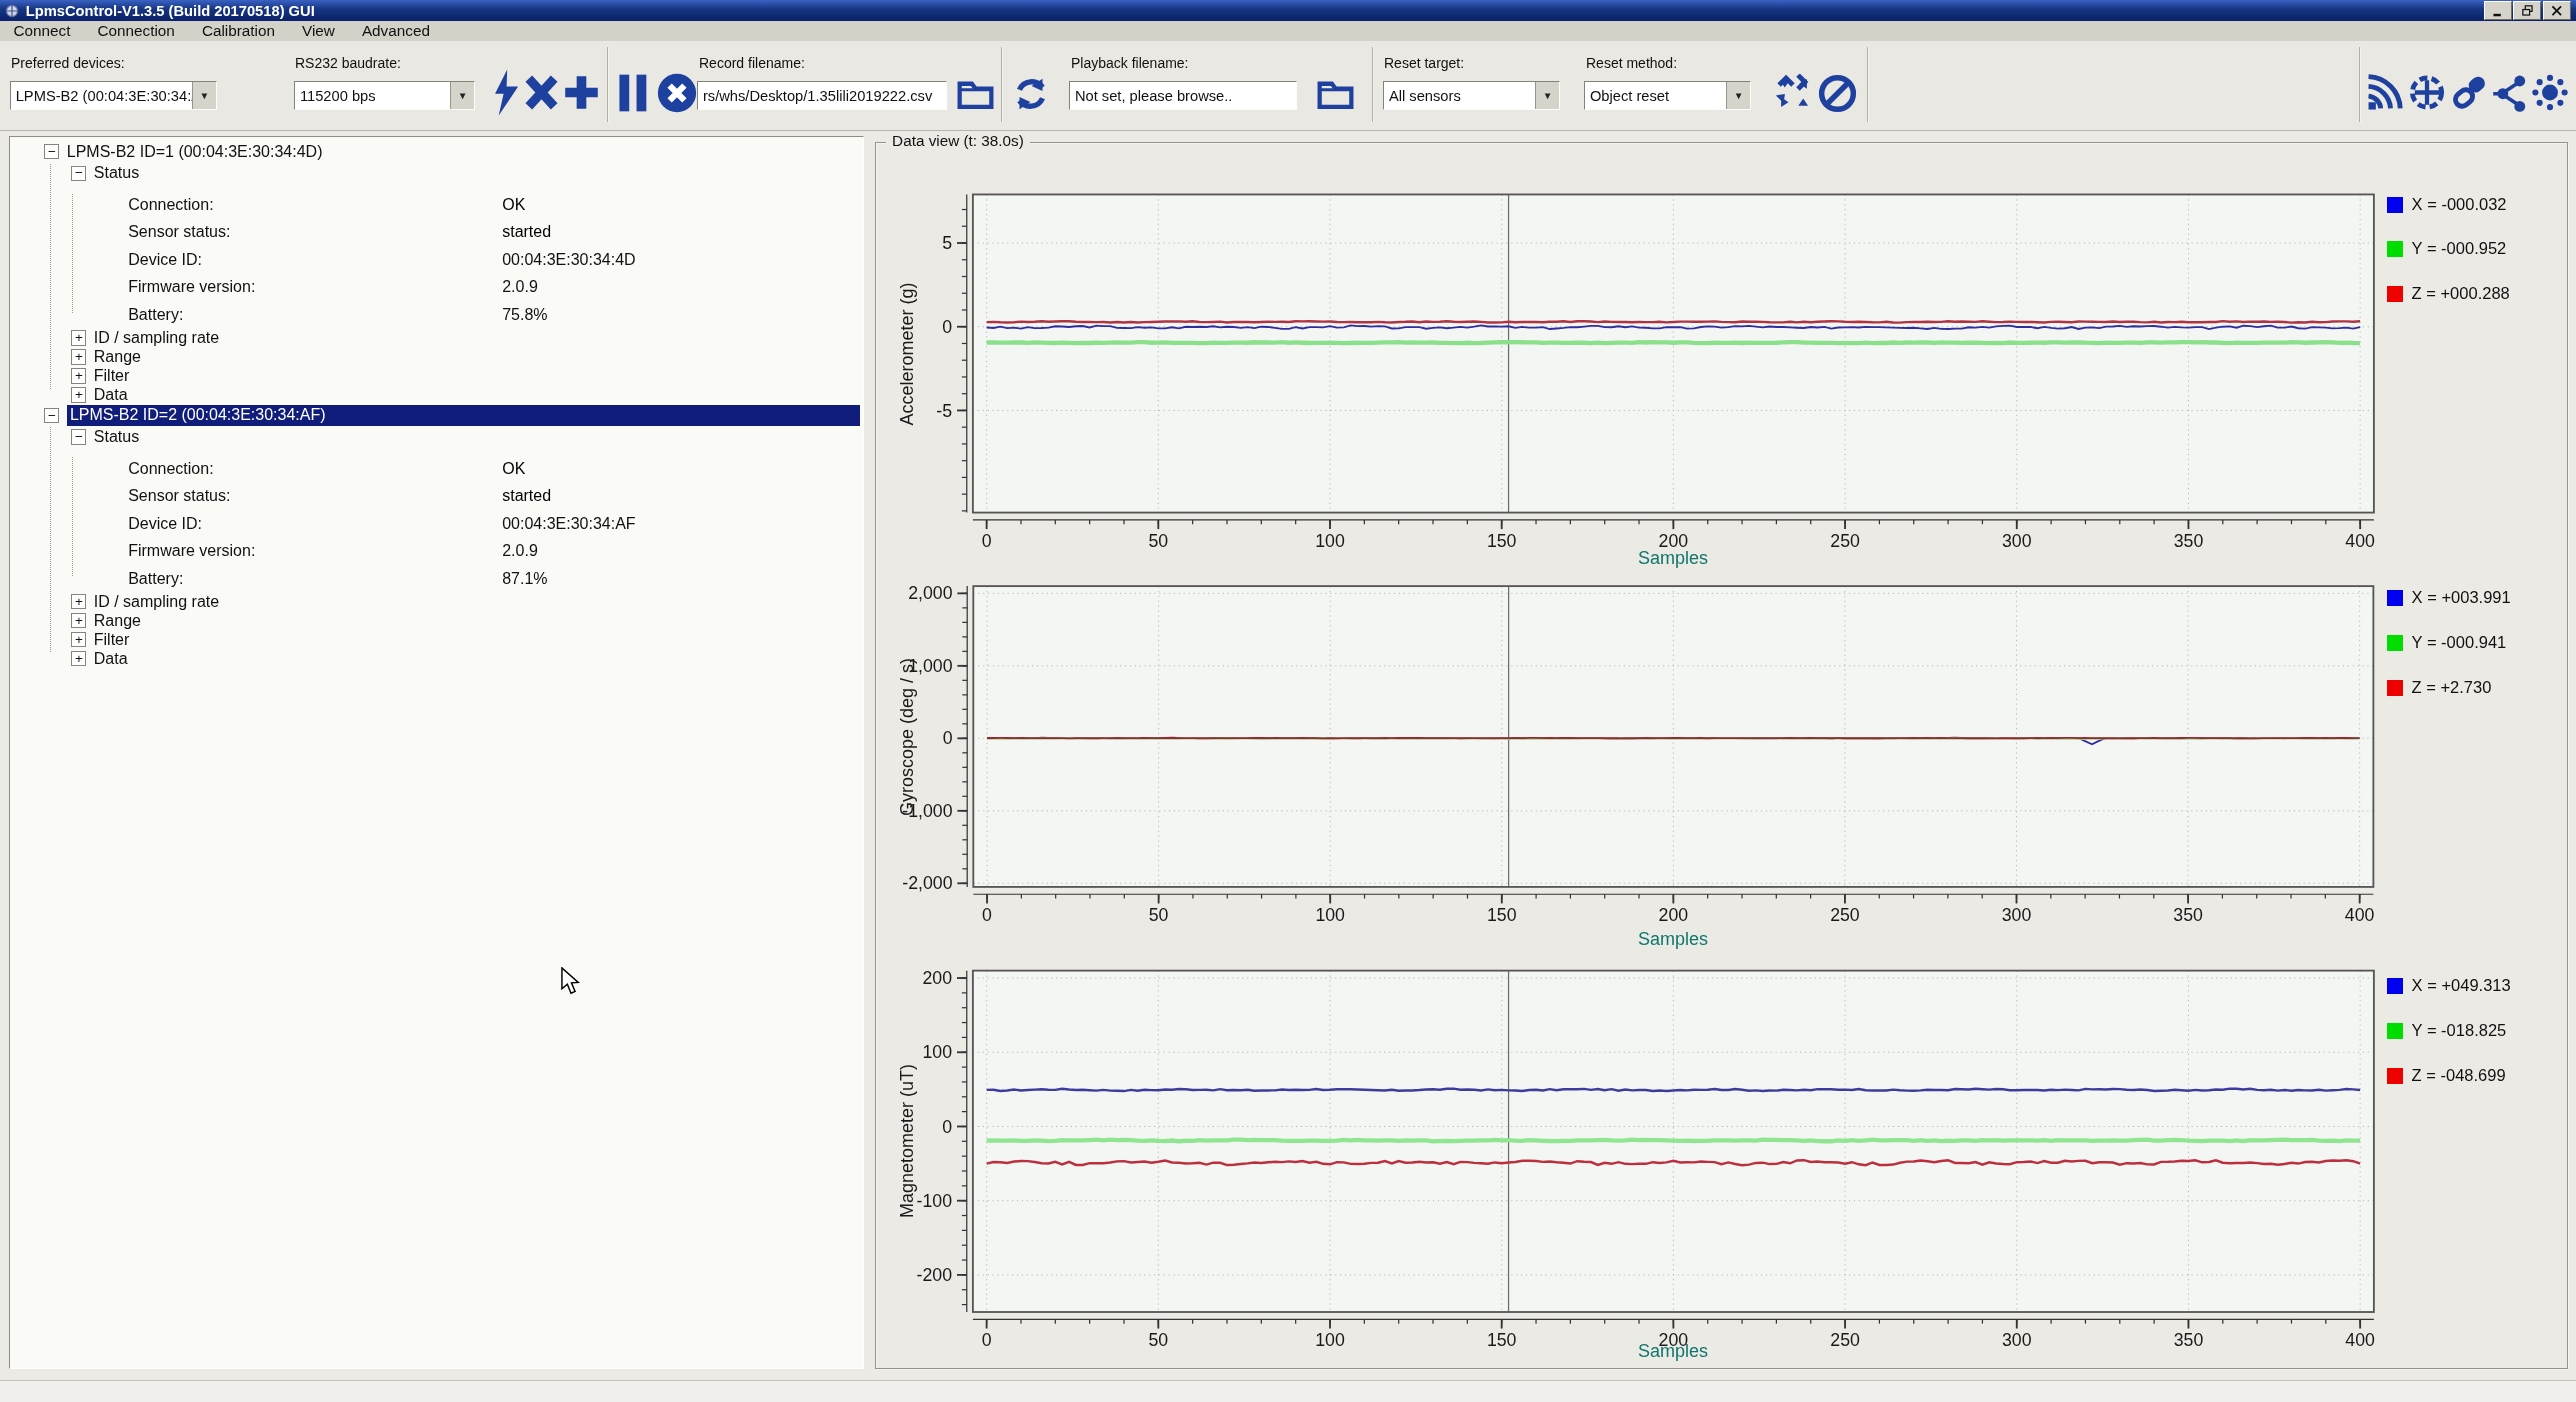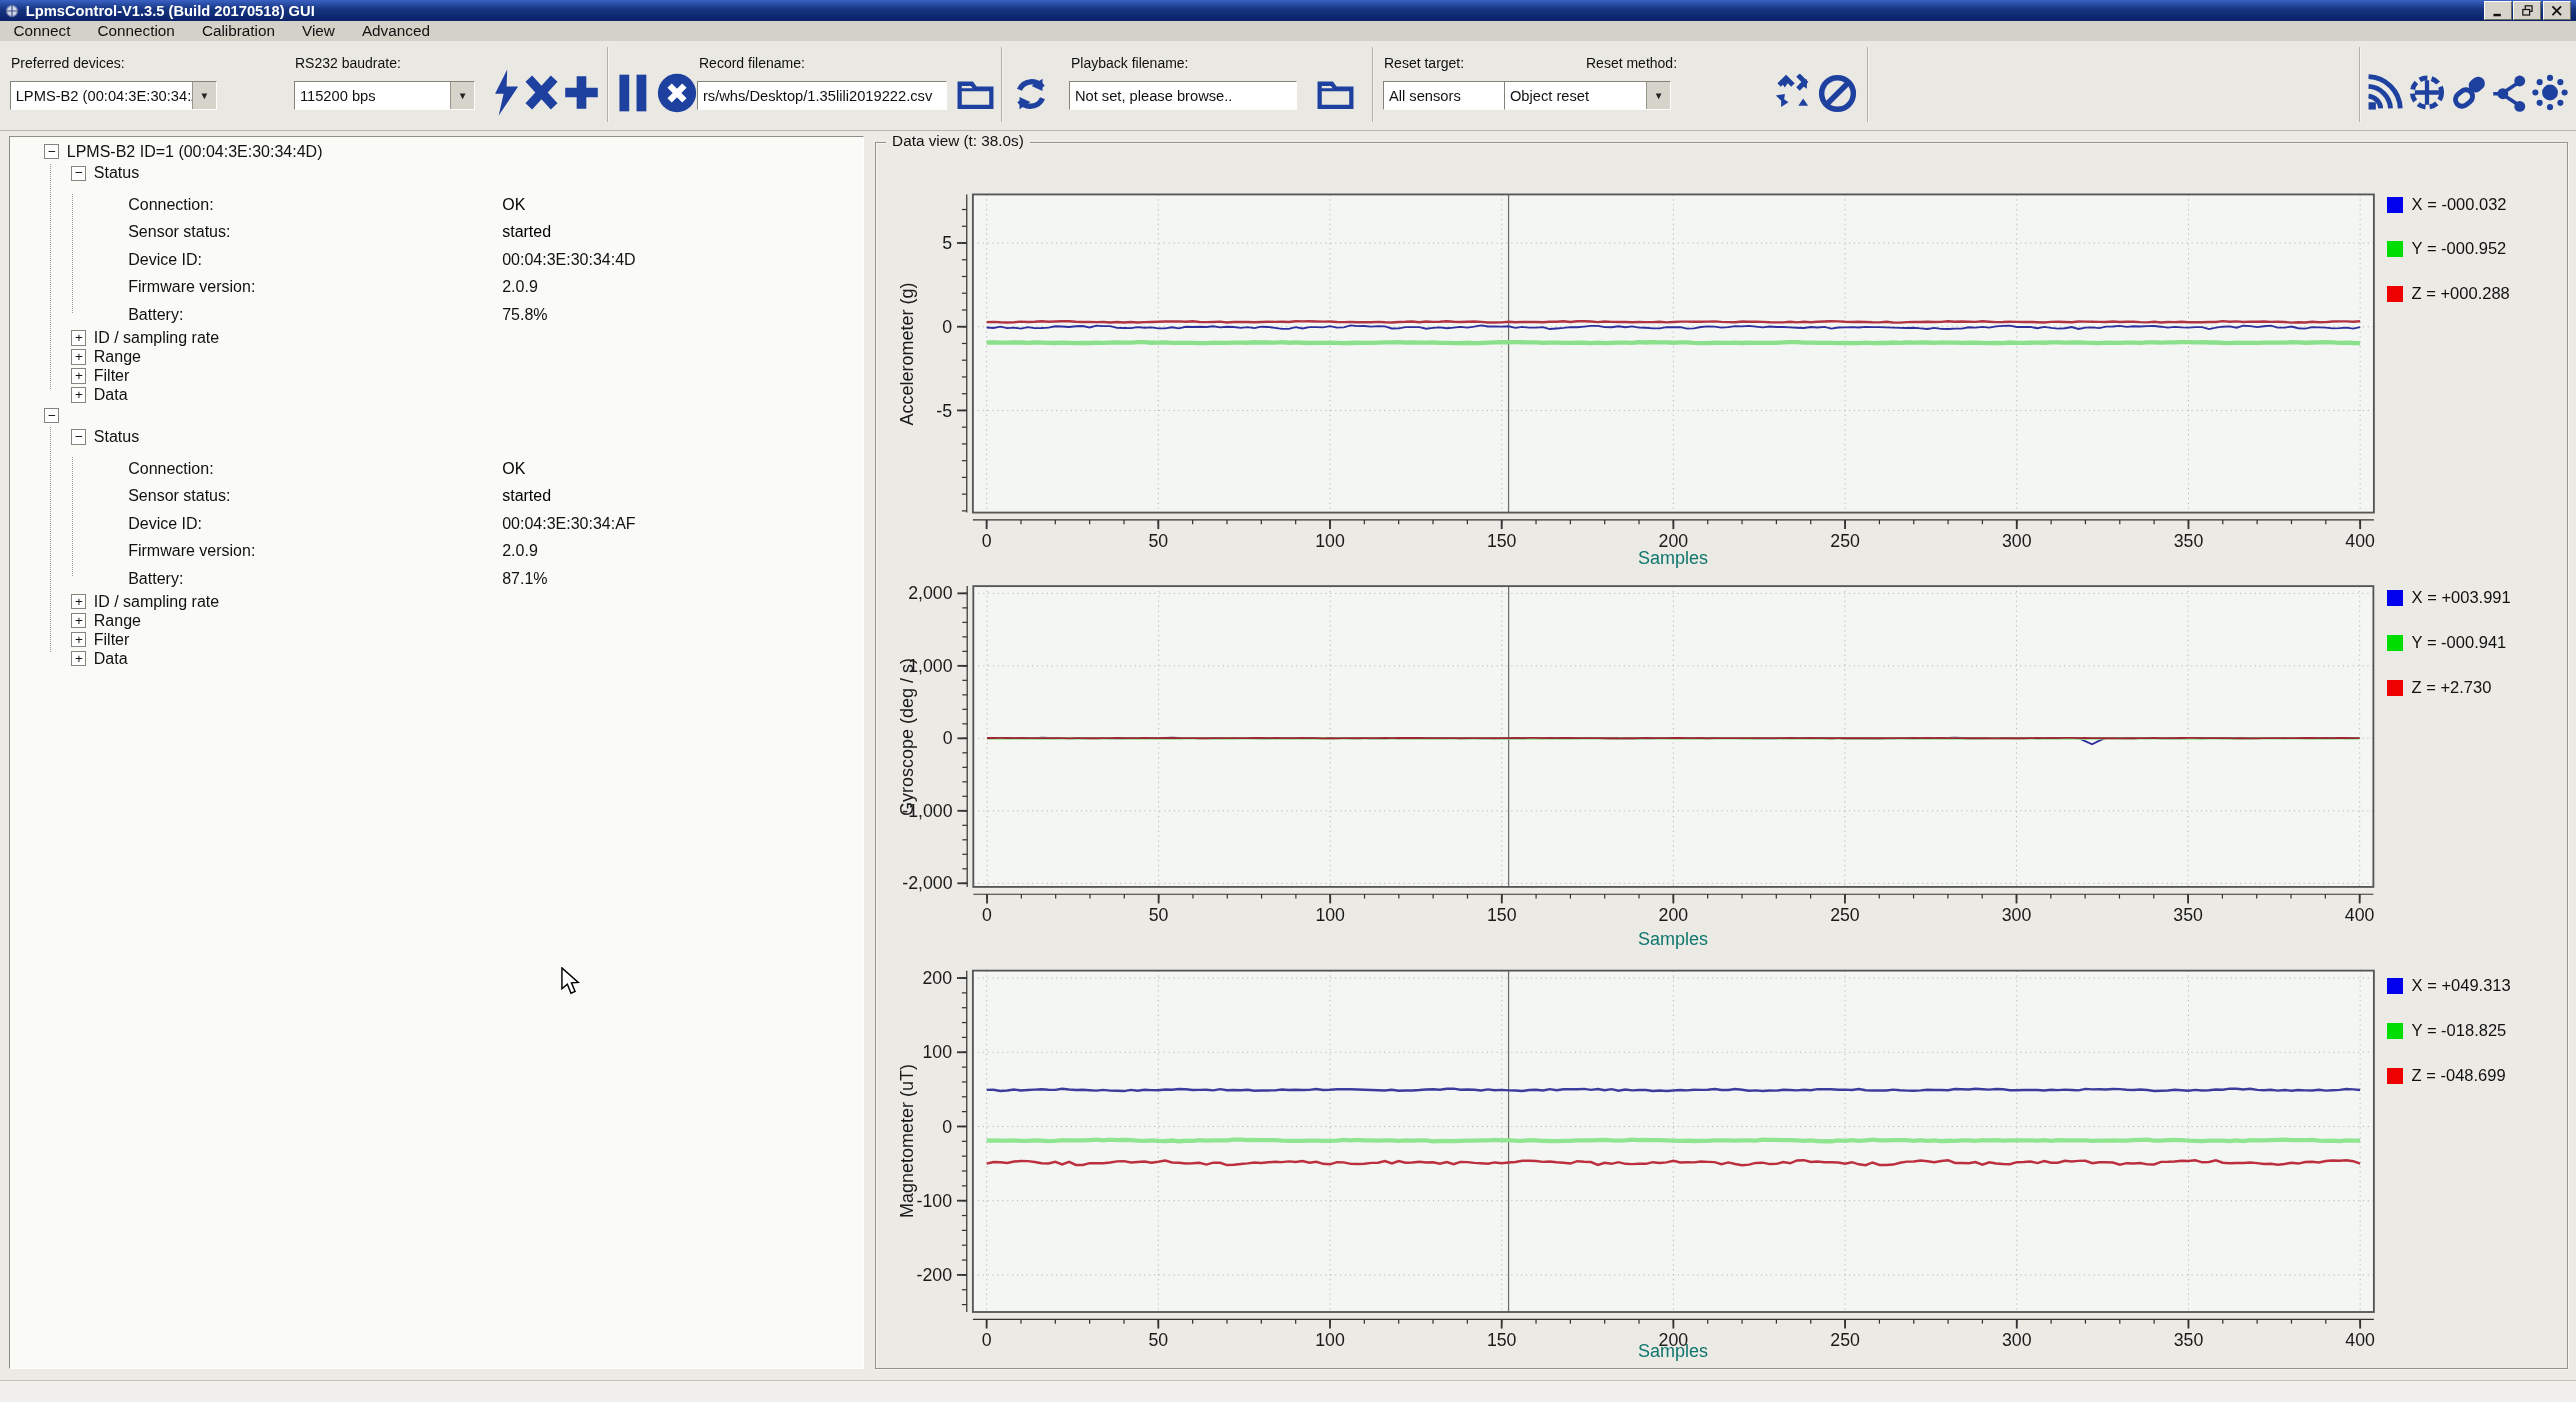--- a/index.html
+++ b/index.html
@@ -188,21 +188,21 @@
 
     <span class="tsep" style="left:1372px"></span>
 
     <span class="tlabel" style="left:1384px">Reset target:</span>
     <div class="combo" style="left:1383px;width:177px">
       <span class="cval">All sensors</span>
       <span class="carrow">▼</span>
     </div>
 
     <span class="tlabel" style="left:1586px">Reset method:</span>
-    <div class="combo" style="left:1504px;width:167px">
+    <div class="combo" style="left:1584px;width:167px">
       <span class="cval">Object reset</span>
       <span class="carrow">▼</span>
     </div>
 
     <span class="ticon" style="left:1775px;top:33px">
       <svg width="38" height="38" viewBox="0 0 62 62" fill="#1e409f">
         <path d="M6 6 L26 6 L26 14 L14 14 L14 26 L6 26 Z" transform="rotate(45 18 18)"></path>
         <path d="M36 6 L56 6 L56 26 L48 26 L48 14 L36 14 Z" transform="rotate(45 46 16) translate(-6 2)"></path>
         <path d="M10 24 L28 24 L19 36 Z" transform="rotate(225 19 30) translate(0 -10)"></path>
         <path d="M8 10 L24 10 L16 22 Z"></path>
@@ -316,20 +316,21 @@
           <span class="ebox">+</span>
           <span>Data</span>
         </div>
       </div>
 
       <div class="dev-block">
         <span class="vl vl-dev"></span>
         <span class="vl vl-status"></span>
         <div class="t-dev sel">
           <span class="ebox">−</span>
+          <span class="lbl">LPMS-B2 ID=2 (00:04:3E:30:34:AF)</span>
         </div>
         <div class="t-status">
           <span class="ebox">−</span>
           <span>Status</span>
         </div>
         <div class="t-field">
           <span>Connection:</span>
           <span class="fval green">OK</span>
         </div>
         <div class="t-field">

